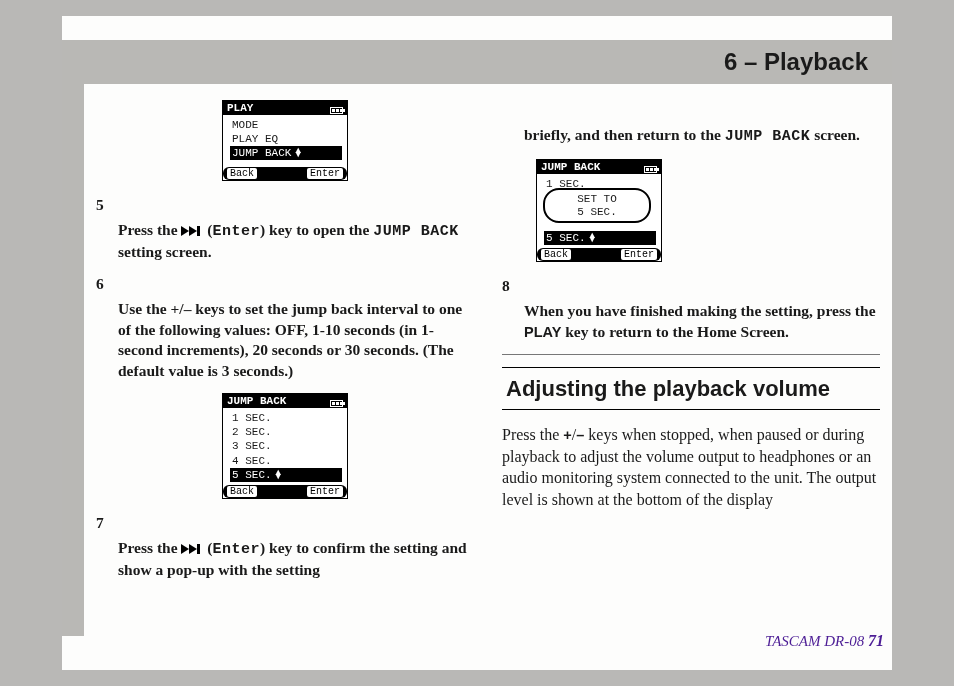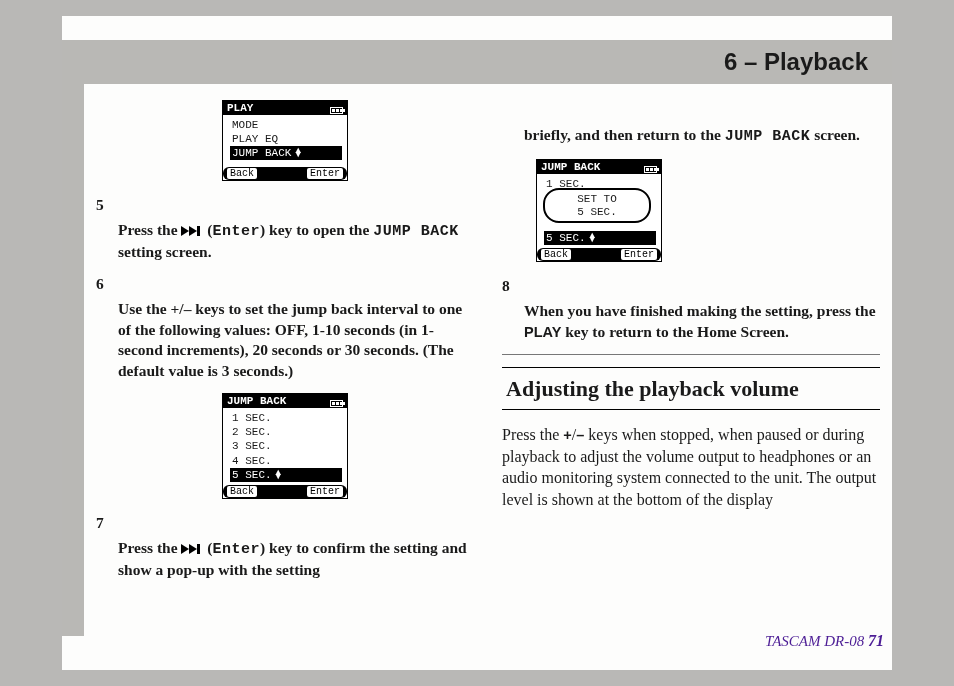--- a/index.html
+++ b/index.html
@@ -143,21 +143,21 @@
     text-align: center;
     padding: 3px 2px;
     font-size: 11px;
     line-height: 1.15;
     z-index: 2;
   }
   .updown {
     display:inline-block; font-size:9px; line-height:4px; vertical-align:middle; margin-left:4px;
   }
   .section-heading {
-    font-family: Liberation Serif, serif;
+    font-family: Liberation Sans, sans-serif;
     font-weight: bold;
     font-size: 22px;
     color: #1a1a1a;
     border-top: 1px solid #000;
     border-bottom: 1px solid #000;
     padding: 6px 4px;
     margin: 12px 0 14px 0;
   }
   .hr-thin {
     border: none;

